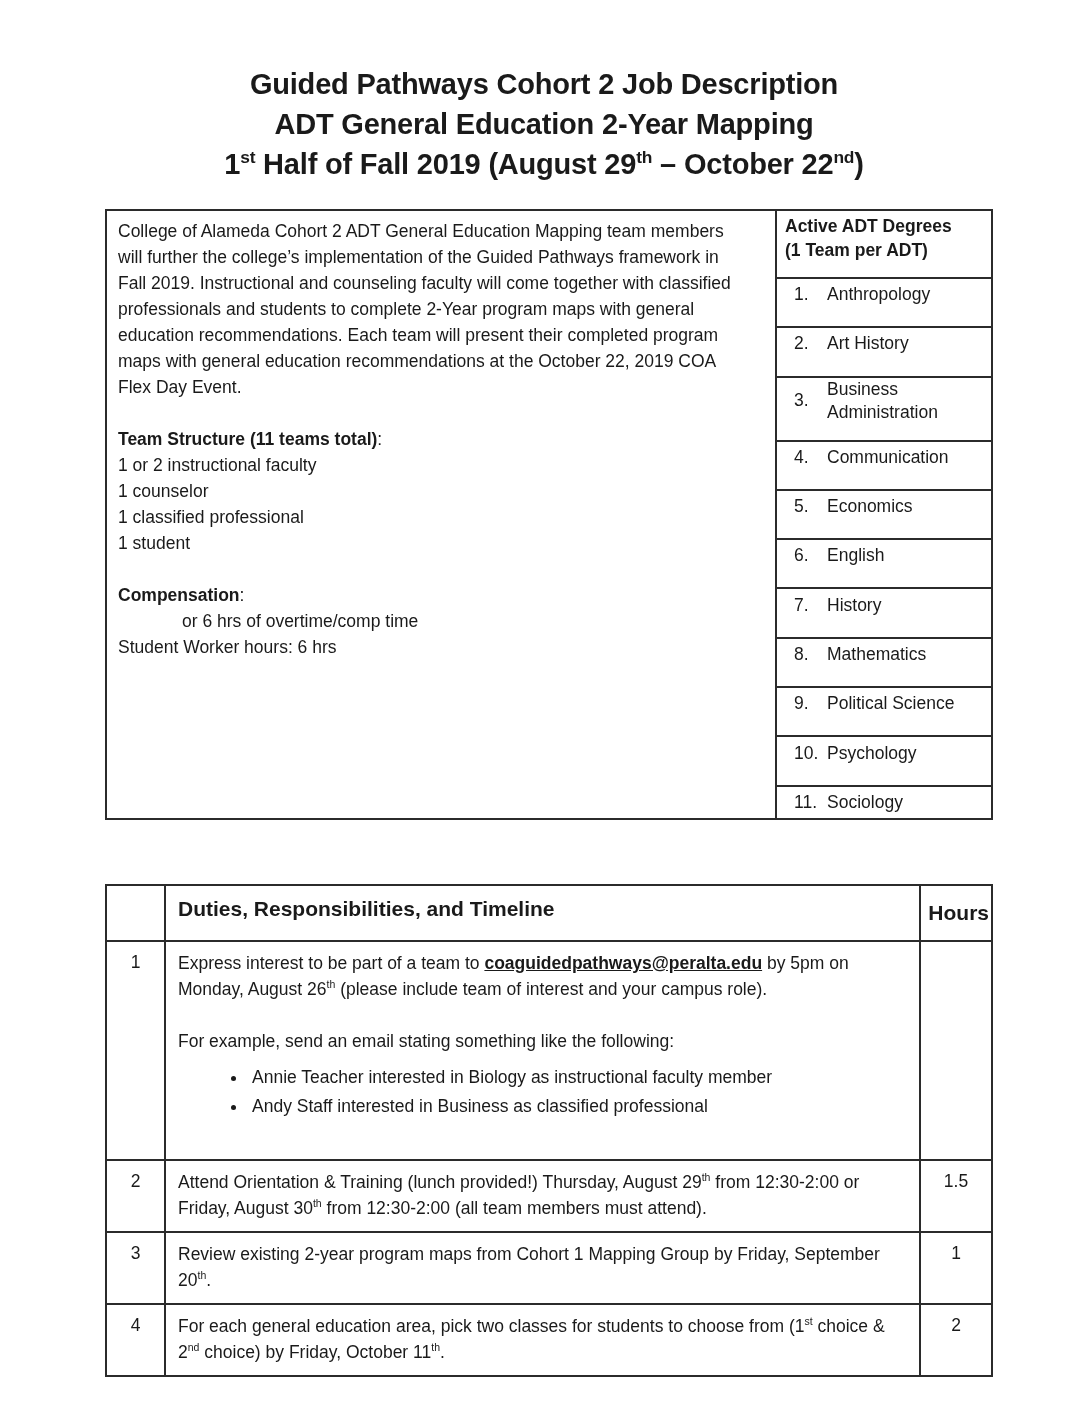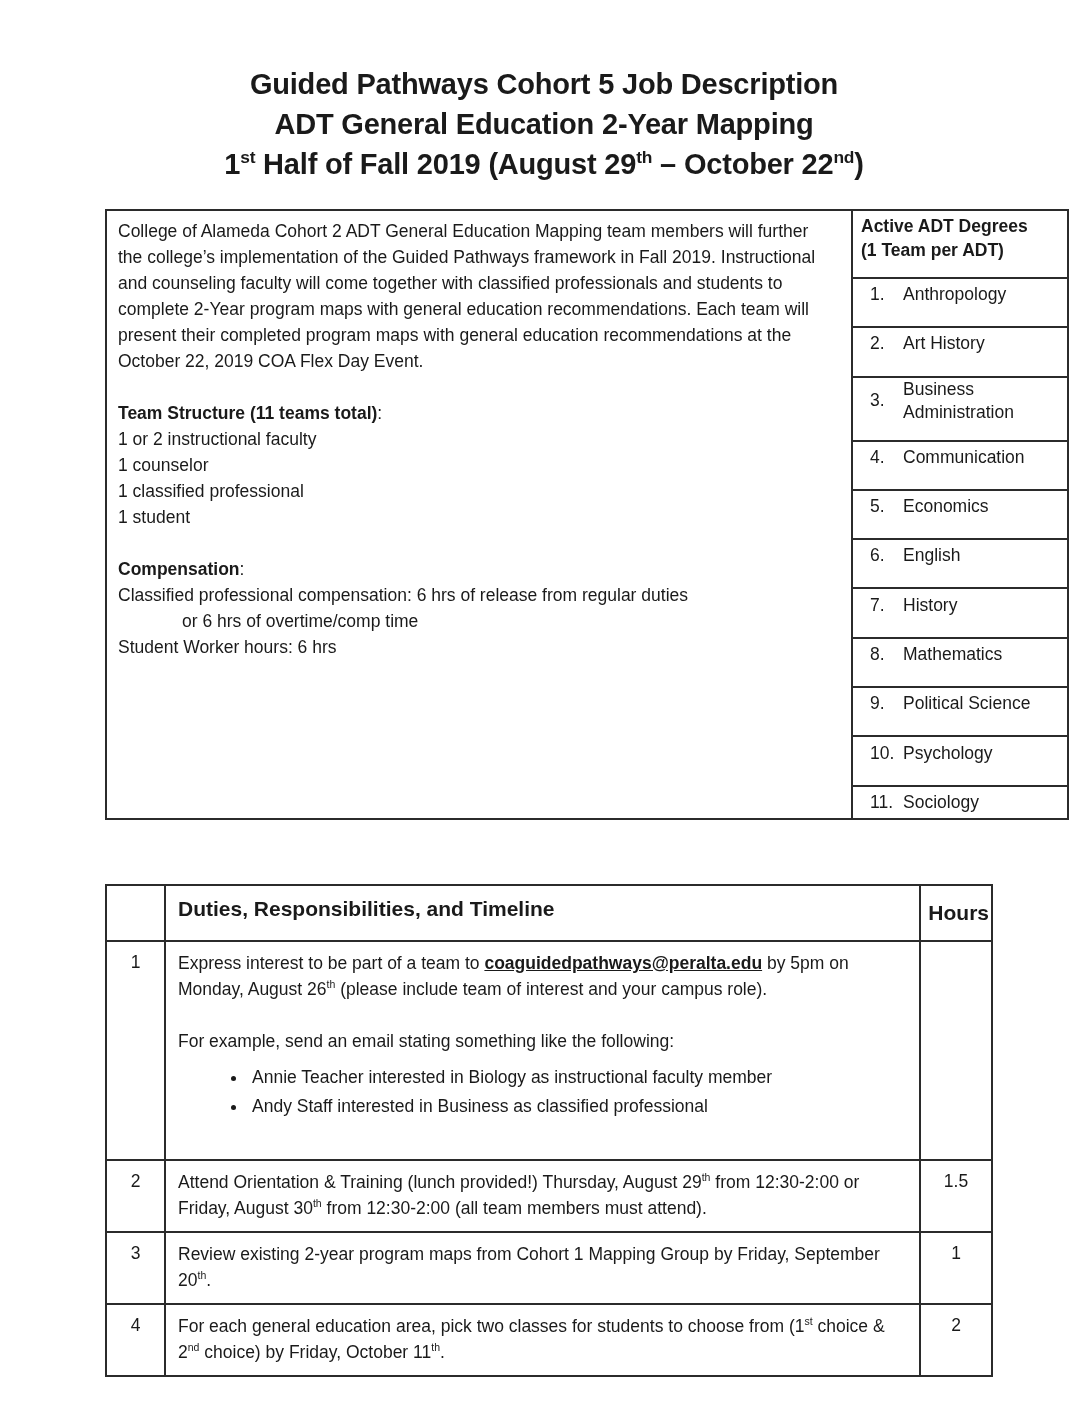--- a/index.html
+++ b/index.html
@@ -10,21 +10,21 @@
     overflow:hidden;
   }
   sup { font-size:0.6em; line-height:0; vertical-align:super; }
 
   
   .title { padding-top:64px; text-align:center; font-weight:700; font-size:29px; line-height:40px; letter-spacing:-0.2px; }
 
   
   .top-section {
     display:flex; box-sizing:border-box;
-    width:964px; height:611px;
+    width:888px; height:611px;
     margin:25px 0 0 105px;
     border:2px solid #2b2b2b;
   }
   .overview {
     flex:1; box-sizing:border-box;
     border-right:2px solid #2b2b2b;
     padding:7px 26px 0 11px;
     font-size:17.5px; line-height:26px;
   }
   .overview p { margin:0; }
@@ -55,38 +55,37 @@
   .paras p + p { margin-top:26px; }
   ul.bullets { margin:10px 0 30px 46px; padding-left:24px; }
   ul.bullets li { padding-left:4px; margin-top:3px; line-height:26px; }
 </style>
 </head>
 <body>
 
 <div class="page">
 
   <div class="title">
-    <div><span>Guided Pathways Cohort 5 Job Description</span></div>
+    <div><span>Guided Pathways Cohort 2 Job Description</span></div>
     <div><span>ADT General Education 2-Year Mapping</span></div>
     <div><span>1</span><sup>st</sup><span> Half of Fall 2019 (August 29</span><sup>th</sup><span> – October 22</span><sup>nd</sup><span>)</span></div>
   </div>
 
   <div class="top-section">
 
     <div class="overview">
       <p>College of Alameda Cohort 2 ADT General Education Mapping team members will further the college’s implementation of the Guided Pathways framework in Fall 2019. Instructional and counseling faculty will come together with classified professionals and students to complete 2-Year program maps with general education recommendations. Each team will present their completed program maps with general education recommendations at the October 22, 2019 COA Flex Day Event.</p>
 
       <p class="heading"><span style="font-weight: 700;">Team Structure (11 teams total)</span><span>:</span></p>
       <div class="ov-line">1 or 2 instructional faculty</div>
       <div class="ov-line">1 counselor</div>
       <div class="ov-line">1 classified professional</div>
       <div class="ov-line">1 student</div>
 
       <p class="heading"><span style="font-weight: 700;">Compensation</span><span>:</span></p>
-      <div class="ov-line">Classified professional compensation: 6 hrs of release from regular duties</div>
       <div class="ov-line indent">or 6 hrs of overtime/comp time</div>
       <div class="ov-line">Student Worker hours: 6 hrs</div>
     </div>
 
     <div class="adt">
       <div class="adt-header">
         <div>Active ADT Degrees</div>
         <div>(1 Team per ADT)</div>
       </div>
 

